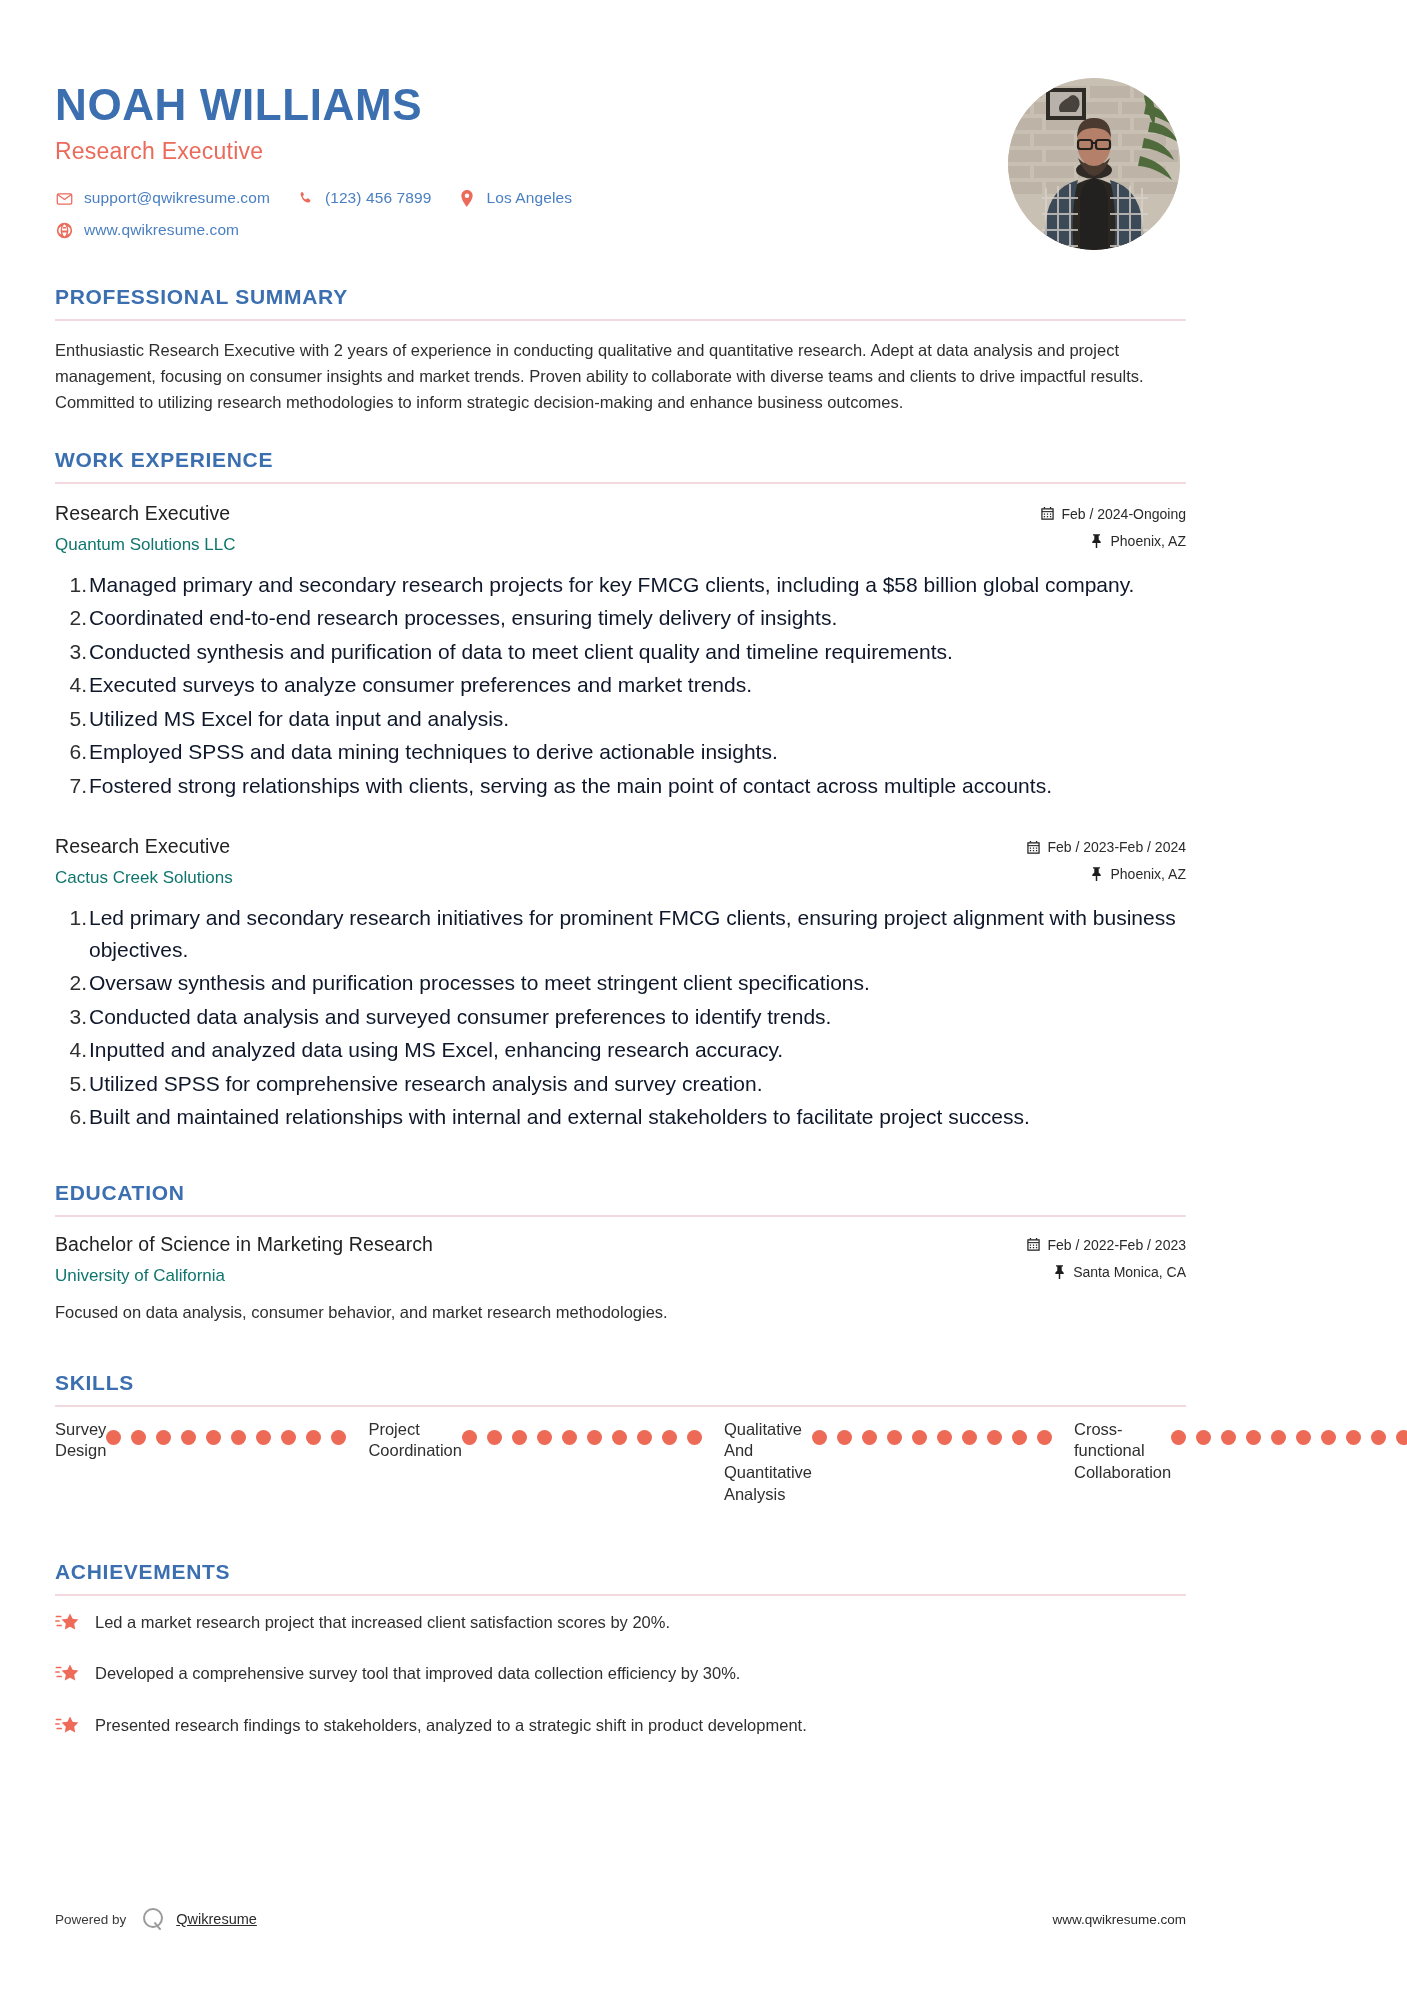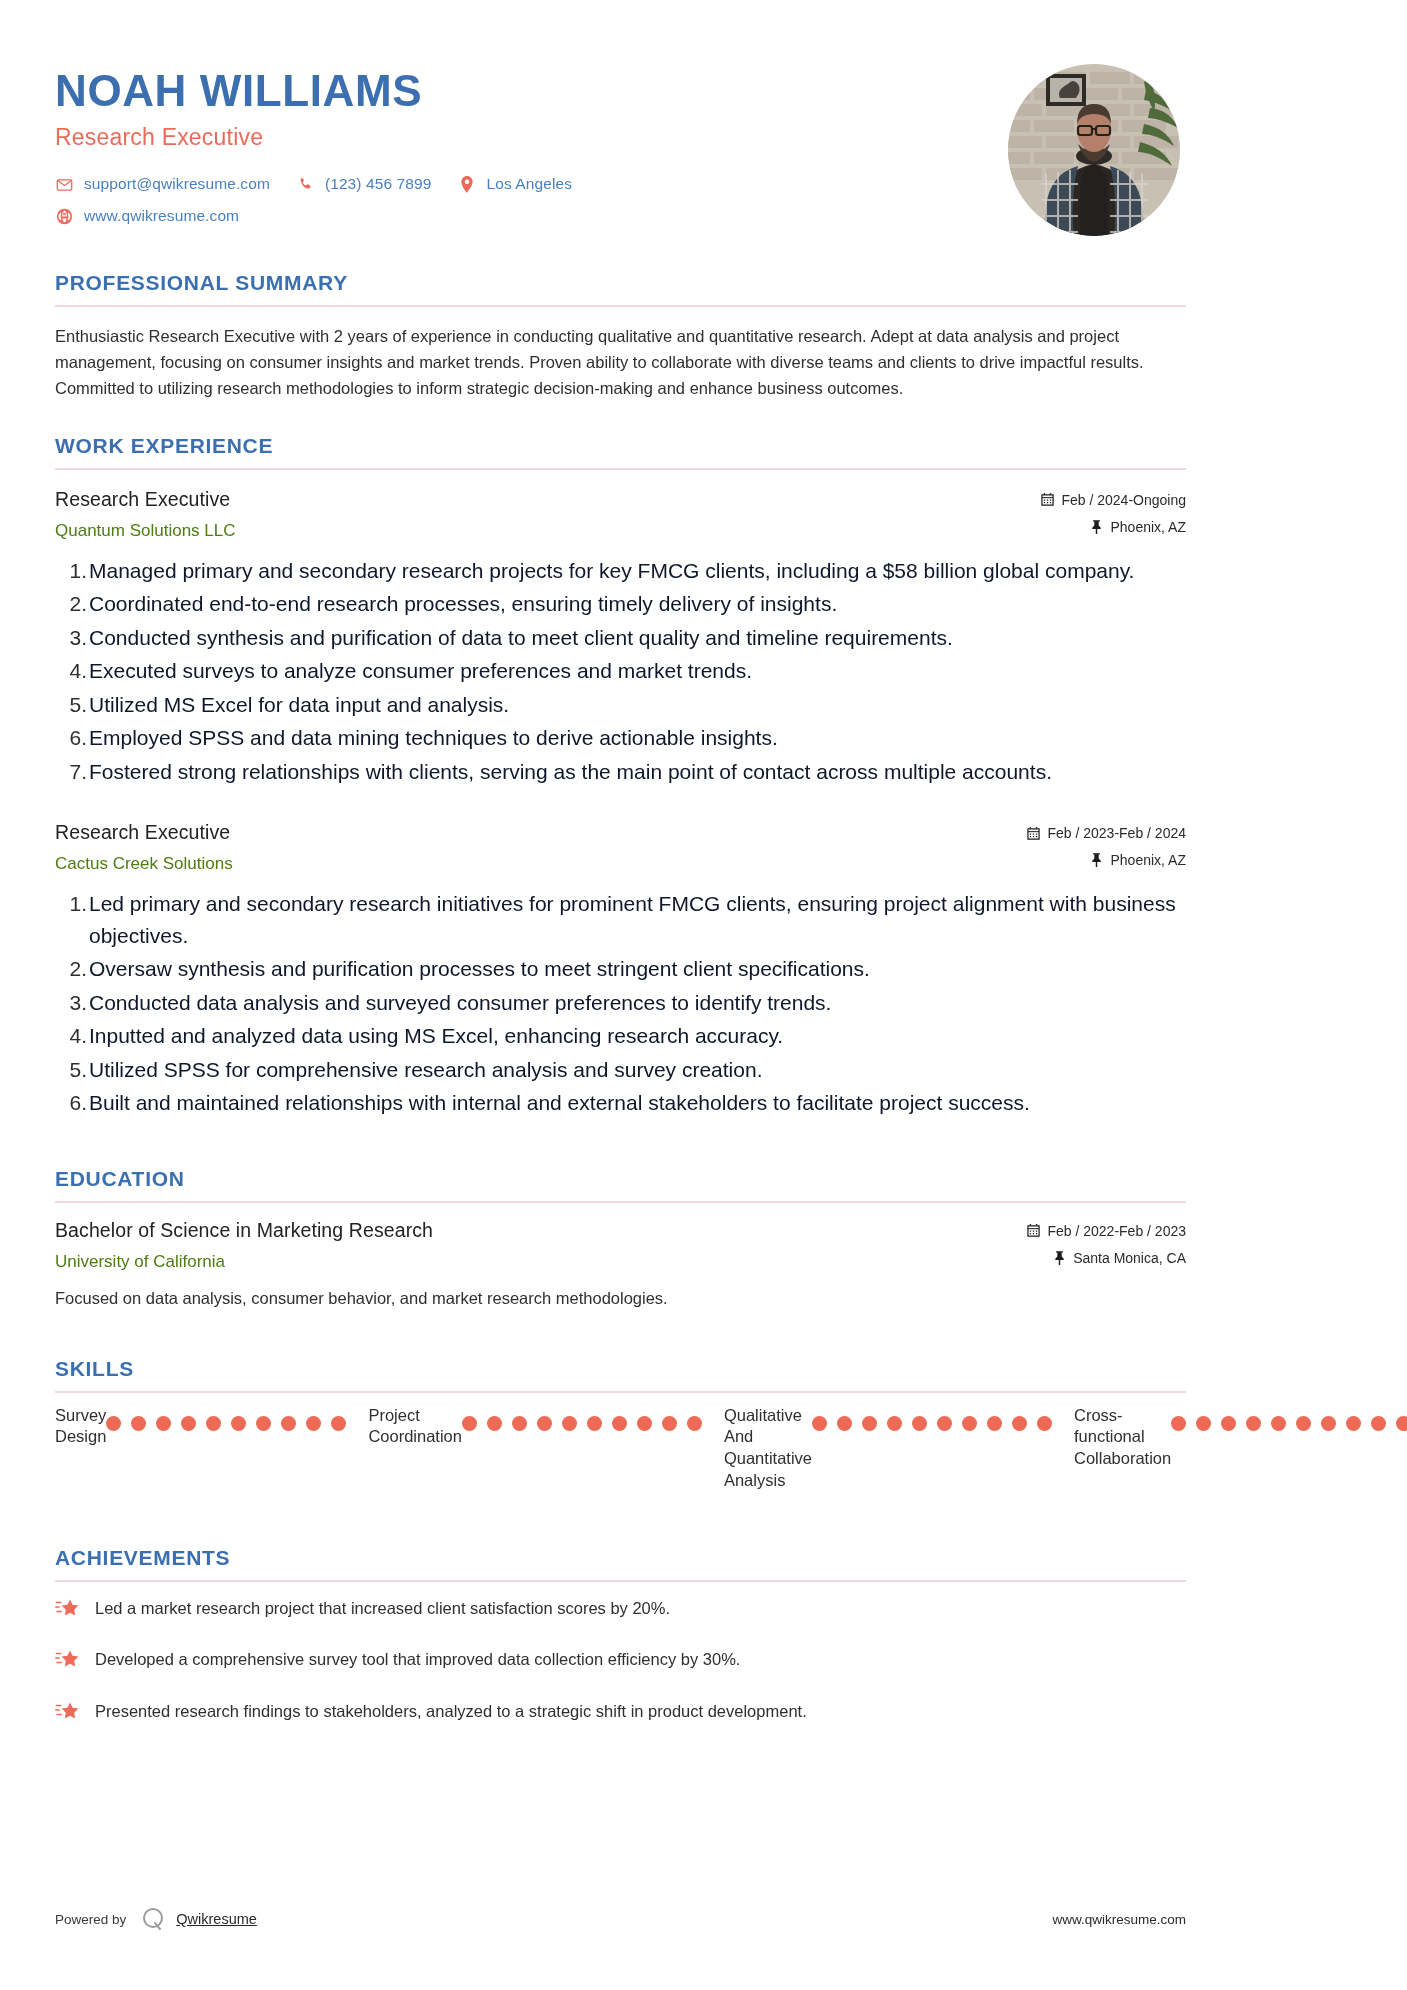--- a/index.html
+++ b/index.html
@@ -8,21 +8,21 @@
     width: 1407px;
     background: #ffffff;
     font-family: "Liberation Sans", sans-serif;
   }
 
   .page {
     position: relative;
     width: 1241px;
     min-height: 1990px;
     background: #ffffff;
-    padding: 44px 55px 0 55px;
+    padding: 58px 55px 0 55px;
   }
 
   
   .header {
     display: flex;
     align-items: flex-start;
     justify-content: space-between;
     padding-top: 18px;
   }
   .header-left { flex: 1 1 auto; padding-top: 6px; }
@@ -116,21 +116,21 @@
     align-items: flex-start;
   }
   .entry-left { flex: 1 1 auto; }
   .entry-role {
     font-size: 19.5px;
     color: #222222;
     letter-spacing: 0.1px;
   }
   .entry-org {
     font-size: 17px;
-    color: #4d7c0f;
+    color: #0f766e;
     margin-top: 10px;
   }
   .entry-right {
     flex: 0 0 auto;
     text-align: right;
     padding-top: 4px;
     min-width: 210px;
   }
   .meta-line {
     display: flex;

